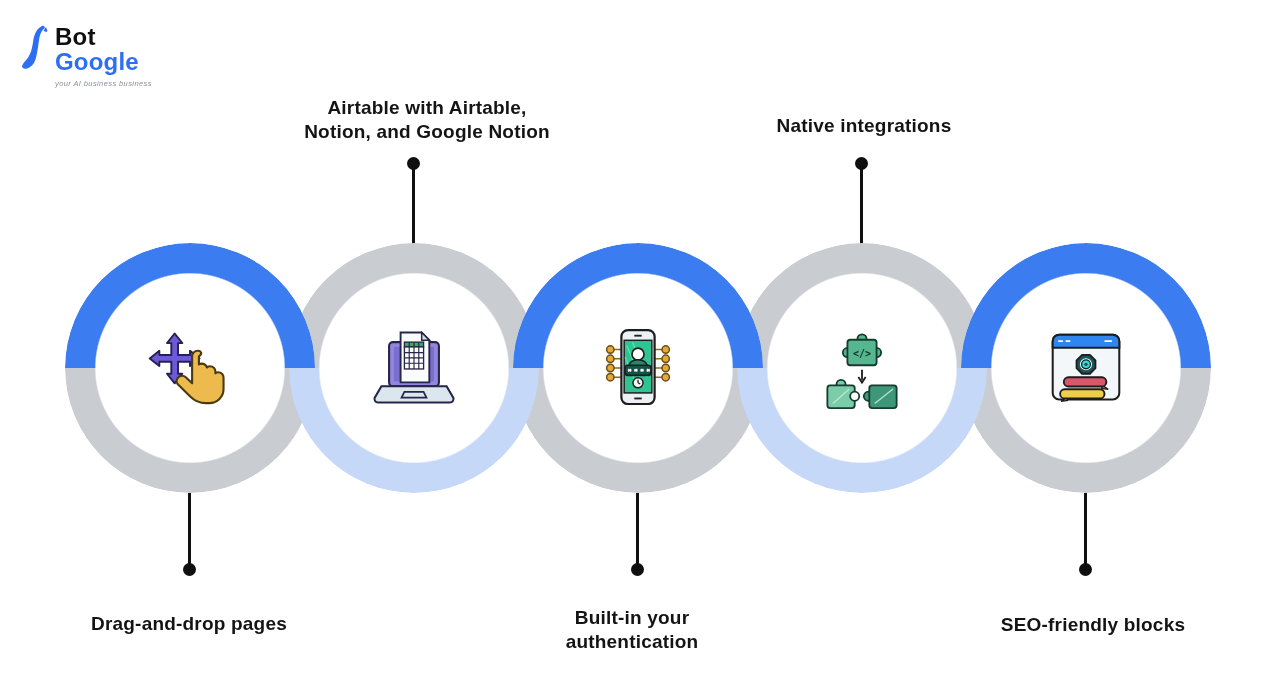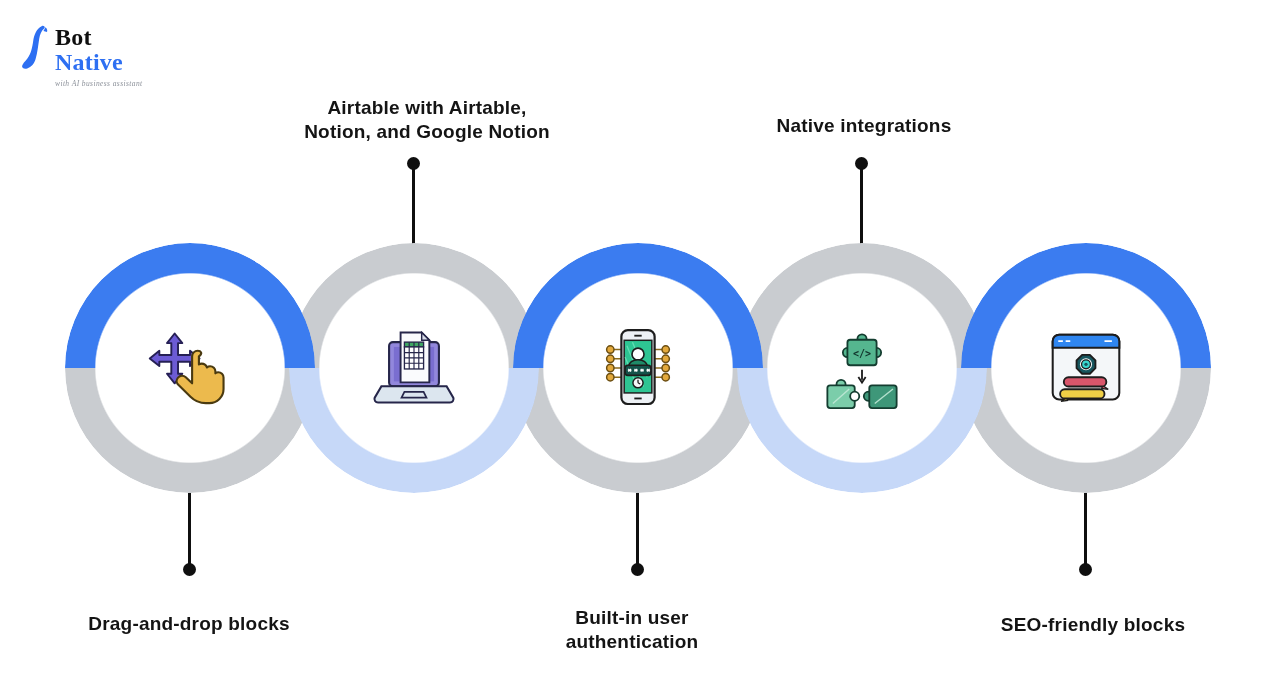--- a/index.html
+++ b/index.html
@@ -3,21 +3,21 @@
 <meta charset="utf-8">
 <style>
   * { margin:0; padding:0; box-sizing:border-box; }
   html,body { background:#fff; }
   .stage {
     position:relative; width:1280px; height:686px; background:#ffffff;
     font-family:"Liberation Sans","DejaVu Sans",sans-serif; overflow:hidden;
   }
 
   
-  .logo { position:absolute; left:21px; top:25px; display:flex; align-items:flex-start;font-family:Liberation Serif, serif; }
+  .logo { position:absolute; left:21px; top:25px; display:flex; align-items:flex-start; }
   .logo-text { margin-left:7px; line-height:1; }
   .logo-bot { font-size:24px; font-weight:800; color:#0f0f0f; letter-spacing:.2px; }
   .logo-penguin { font-size:24px; font-weight:800; color:#2d6ff2; letter-spacing:.2px; margin-top:1px; }
   .logo-tagline { font-size:7.5px; font-style:italic; color:#8b9099; margin-top:6px; letter-spacing:.4px; }
 
   
   .step { position:absolute; top:0; width:250px; height:686px; }
   .ring {
     position:absolute; top:243px; left:0; width:250px; height:250px; border-radius:50%;
     -webkit-mask: radial-gradient(circle closest-side, transparent 0 94px, #000 95.5px);
@@ -55,38 +55,38 @@
 
   <div class="logo">
     <span>
       <svg width="27" height="44" viewBox="0 0 27 44">
         <path d="M21 1 C15 4 13.2 10 12.2 16 C11.2 22.5 10.2 28.5 6.4 33.4 C4 36.4 1.4 38.8 1.1 41 C0.8 43.2 3.4 44.2 6.2 43.4 C10.4 42.2 13.2 38.6 14.6 34 C16.6 27.4 17.2 20.4 18.2 13.8 C18.9 9.2 20.6 5.4 23.2 3.4 C24.6 2.3 23 0.2 21 1 Z" fill="#2d6ff2"></path>
         <path d="M24.5 2.2 C26 3.4 26.6 5.4 26 7 L22.5 6 Z" fill="#2d6ff2"></path>
       </svg>
     </span>
     <span class="logo-text">
       <span class="logo-bot">Bot</span>
-      <span class="logo-penguin" style="display:block">Native</span>
-      <span class="logo-tagline" style="display:block">with AI business assistant</span>
+      <span class="logo-penguin" style="display:block">Google</span>
+      <span class="logo-tagline" style="display:block">your AI business business</span>
     </span>
   </div>
 
   <div class="step below" style="left:65px">
     <div class="ring blue-top"></div>
     <div class="ring gray-bot"></div>
     <div class="icon-wrap">
       <svg width="92" height="78" viewBox="0 0 96 80">
         <path d="M32 4 L40 14 H35.5 V26.5 H48 V22 L58 30 L48 38 V33.5 H35.5 V46 H40 L32 56 L24 46 H28.5 V33.5 H16 V38 L6 30 L16 22 V26.5 H28.5 V14 H24 Z" fill="#6c5bd4" stroke="#262055" stroke-width="2" stroke-linejoin="round"></path>
         <path d="M56 22 c-3.2 0 -5.8 2.6 -5.8 5.8 V56 l-6.6 -6.3 c-2.3 -2.2 -6 -2.1 -8.1 0.3 c-1.9 2.2 -1.8 5.5 0.3 7.6 L48.5 70 c4.2 4.2 10 6.6 16 6.6 h3.7 c8.2 0 14.8 -6.6 14.8 -14.8 V50 c0 -3 -2.5 -5.5 -5.5 -5.5 c-1.1 0 -2.2 0.4 -3 1 v-1.8 c0 -3 -2.5 -5.5 -5.5 -5.5 c-1.2 0 -2.4 0.4 -3.3 1.2 c-0.8 -2.3 -3 -4 -5.6 -4 c-1 0 -2 0.3 -2.8 0.8 V27.8 C61.8 24.6 59.2 22 56 22 Z" fill="#ecba4d" stroke="#4a3a10" stroke-width="2.2" stroke-linejoin="round"></path>
       </svg>
     </div>
     <div class="conn-line"></div>
     <div class="conn-dot"></div>
     <div class="step-label" style="left:-26px; top:612px">
-      <span>Drag-and-drop blocks</span>
+      <span>Drag-and-drop pages</span>
     </div>
   </div>
 
   <div class="step above" style="left:289px">
     <div class="ring gray-top"></div>
     <div class="ring lblue-bot"></div>
     <div class="icon-wrap">
       <svg width="92" height="76" viewBox="0 0 96 78">
         <rect x="22" y="12" width="52" height="46" rx="4" fill="#9287dc" stroke="#26264a" stroke-width="2.2"></rect>
         <rect x="27" y="17" width="42" height="36" fill="#7a6ed0"></rect>
@@ -140,21 +140,21 @@
           <path d="M61.1 48.5 h4 M61.7 47 l2.8 3 M64.5 47 l-2.8 3"></path>
         </g>
         <circle cx="52" cy="62" r="5.5" fill="#f4f6f8" stroke="#1d1d1d" stroke-width="1.6"></circle>
         <path d="M52 62 V58.8 M52 62 l2.4 1.4" stroke="#1d1d1d" stroke-width="1.4"></path>
         <path d="M48 79 H56" stroke="#1d1d1d" stroke-width="2"></path>
       </svg>
     </div>
     <div class="conn-line"></div>
     <div class="conn-dot"></div>
     <div class="step-label" style="left:-31px; top:606px">
-      <span>Built-in user</span>
+      <span>Built-in your</span>
       <span>authentication</span>
     </div>
   </div>
 
   <div class="step above" style="left:737px">
     <div class="ring gray-top"></div>
     <div class="ring lblue-bot"></div>
     <div class="icon-wrap">
       <svg width="84" height="82" viewBox="0 0 92 90">
         <g fill="#55b68f" stroke="#143d30" stroke-width="2" stroke-linejoin="round">

